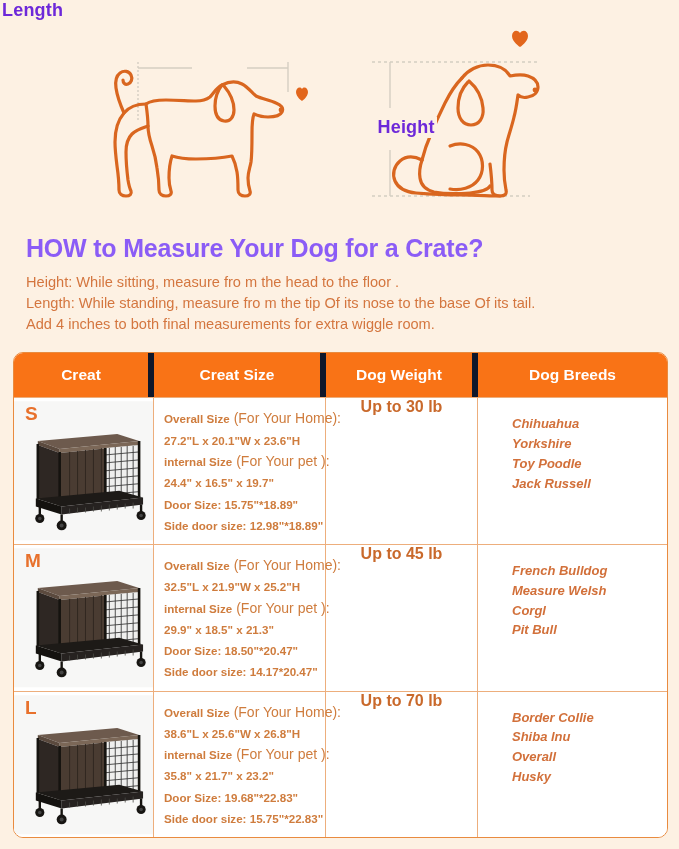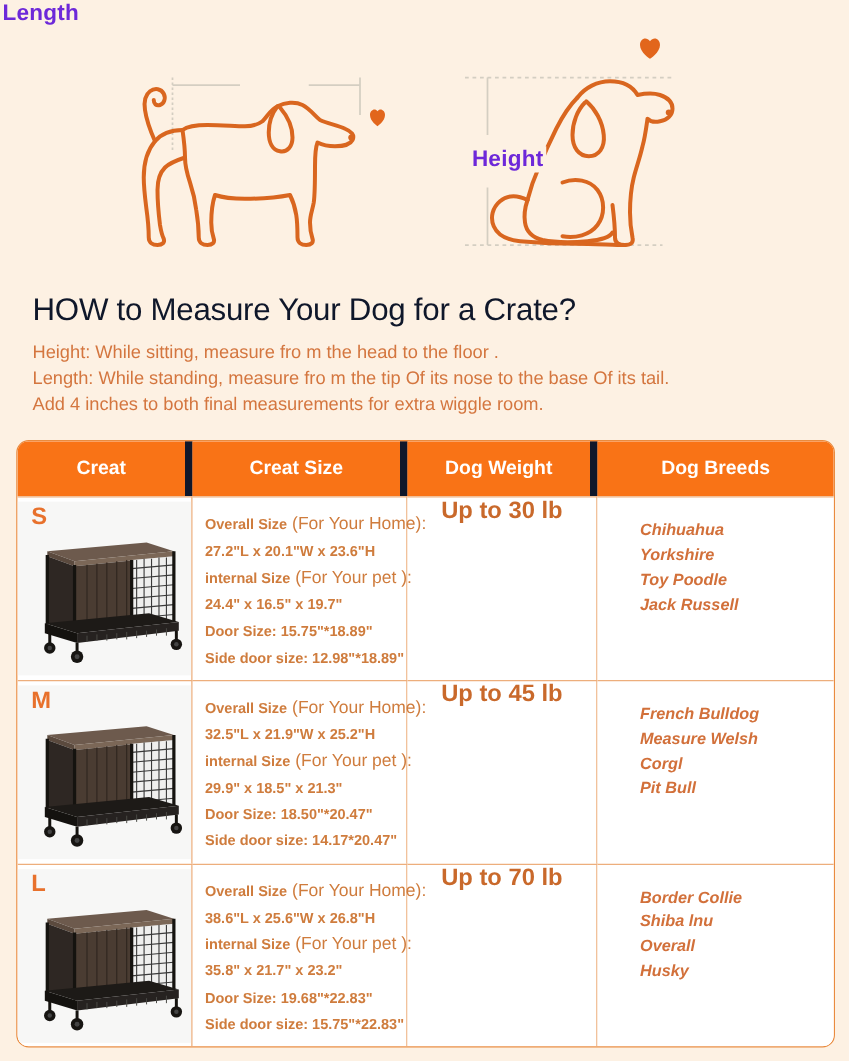--- a/index.html
+++ b/index.html
@@ -26,23 +26,23 @@
     font-size: 18px;
     letter-spacing: .2px;
     background: #fdf1e3;
     padding: 0 2px;
     white-space: nowrap;
   }
 
   
   .headline-wrap { padding: 6px 26px 0 26px; }
   .headline {
-    color: #0f172a;
+    color: #8b5cf6;
     font-size: 25px;
-    font-weight: normal;
+    font-weight: bold;
     letter-spacing: -0.2px;
     margin-bottom: 9px;
   }
   .subline {
     color: #d4763f;
     font-size: 14.6px;
     line-height: 1.45;
     white-space: nowrap;
   }
 
@@ -95,21 +95,21 @@
     color: #cf7c3d;
     font-size: 11.6px;
     font-weight: bold;
     line-height: 1.52;
     white-space: nowrap;
   }
   .size-line .sub { font-weight: normal; font-size: 14px; }
 
   
   .weight-cell { text-align: center; vertical-align: middle; }
-  .weight-text { color: #c9692b; font-size: 19px; font-weight: bold; }
+  .weight-text { color: #c9692b; font-size: 16px; font-weight: bold; }
 
   
   .breeds-cell { padding: 16px 8px 8px 34px; vertical-align: top; }
   .breed-line {
     color: #d2703a;
     font-size: 13px;
     font-weight: bold;
     line-height: 1.52;
     white-space: nowrap;
   }

